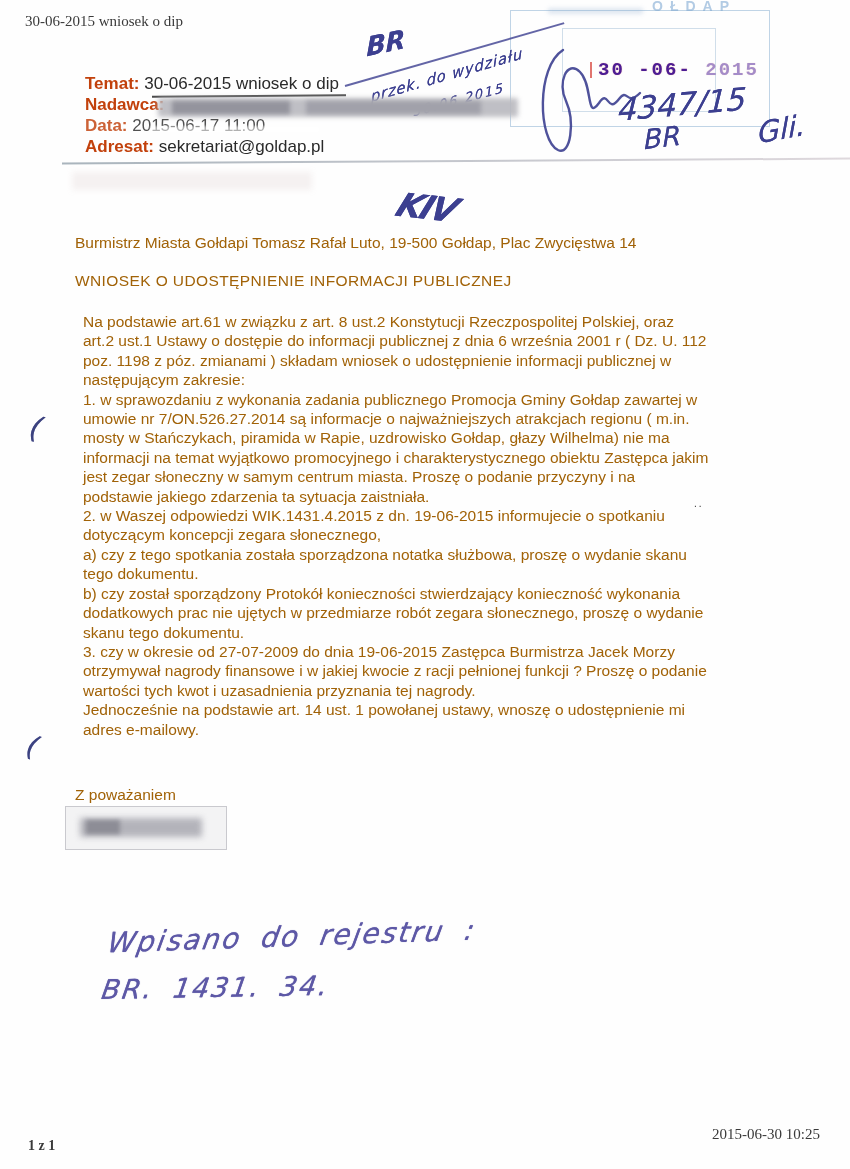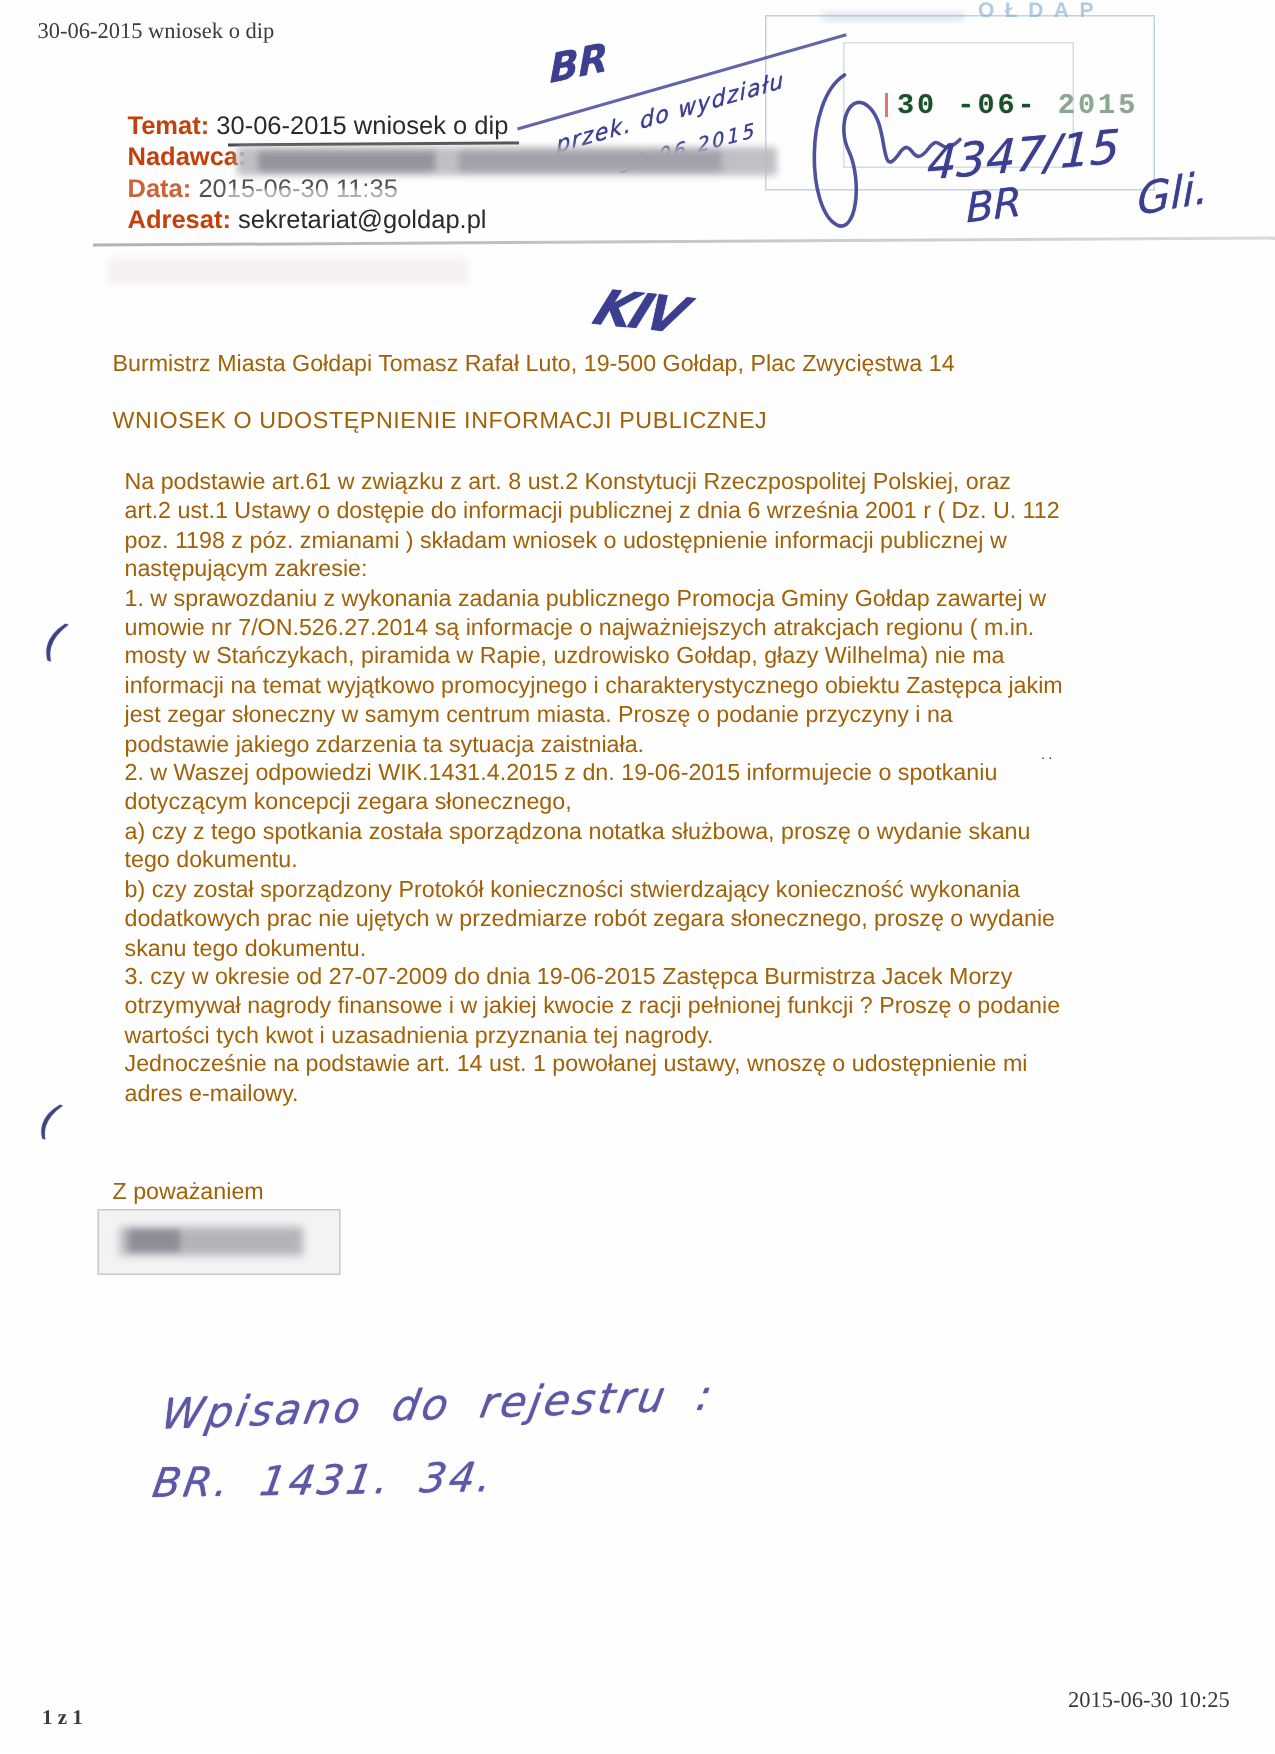--- a/index.html
+++ b/index.html
@@ -13,21 +13,21 @@
   .bodytext{font-size:15.5px;line-height:19.4px;color:#a16207;width:720px;}
   .bline{white-space:nowrap;}
   .title-line{font-size:15.5px;letter-spacing:.4px;}
   
   .hw{font-family:"DejaVu Sans", sans-serif;font-style:italic;color:#3c3f90;
       text-shadow:0 0 .6px #3c3f90;}
   .hw-reg{font-family:"DejaVu Sans", sans-serif;font-style:italic;color:#5d58a6;
       text-shadow:0 0 .7px #5d58a6;letter-spacing:2px;word-spacing:9px;}
   .redact{filter:blur(2.5px);}
   .stampbox{border:1px solid rgba(130,170,205,.5);}
-  .stamp-red{font-family:"Liberation Mono", monospace;font-weight:bold;color:#14532d;
+  .stamp-red{font-family:"Liberation Mono", monospace;font-weight:bold;color:#4c1d95;
       letter-spacing:2px;font-size:19px;white-space:nowrap;text-shadow:0 0 1px rgba(217,83,75,.5);}
   .faint-cyan{color:rgba(115,160,205,.55);filter:blur(.4px);}
   .speck{color:#333;}
 </style>
 </head>
 <body>
 
 <div class="page">
 
   <div class="abs serif" style="left:25px;top:13px;font-size:15px;">30-06-2015 wniosek o dip</div>
@@ -67,21 +67,21 @@
     <span class="hdr-label">Nadawca:</span>
     <span class="hdr-value"></span>
   </div>
 
   <div class="abs redact" style="left:158px;top:98px;width:360px;height:19px;background:#b9b9bf;opacity:.9;border-radius:2px;"></div>
   <div class="abs" style="left:172px;top:101px;width:118px;height:13px;background:#94949d;filter:blur(2px);"></div>
   <div class="abs" style="left:306px;top:101px;width:175px;height:13px;background:#a1a1aa;filter:blur(2px);"></div>
 
   <div class="abs hdr-row" style="left:85px;top:115px;opacity:.82;">
     <span class="hdr-label" style="opacity:1;">Data:</span>
-    <span class="hdr-value">2015-06-30 11:35</span>
+    <span class="hdr-value">2015-06-17 11:00</span>
   </div>
   <div class="abs" style="left:150px;top:126px;width:170px;height:7px;background:rgba(255,255,255,.55);filter:blur(1px);"></div>
 
   <div class="abs hdr-row" style="left:85px;top:136px;">
     <span class="hdr-label">Adresat:</span>
     <span class="hdr-value">sekretariat@goldap.pl</span>
   </div>
 
   <div class="abs" style="left:62px;top:160px;width:790px;height:2px;transform:rotate(-.35deg);
        background:linear-gradient(90deg, rgba(100,120,135,.55), rgba(150,130,145,.3));"></div>

